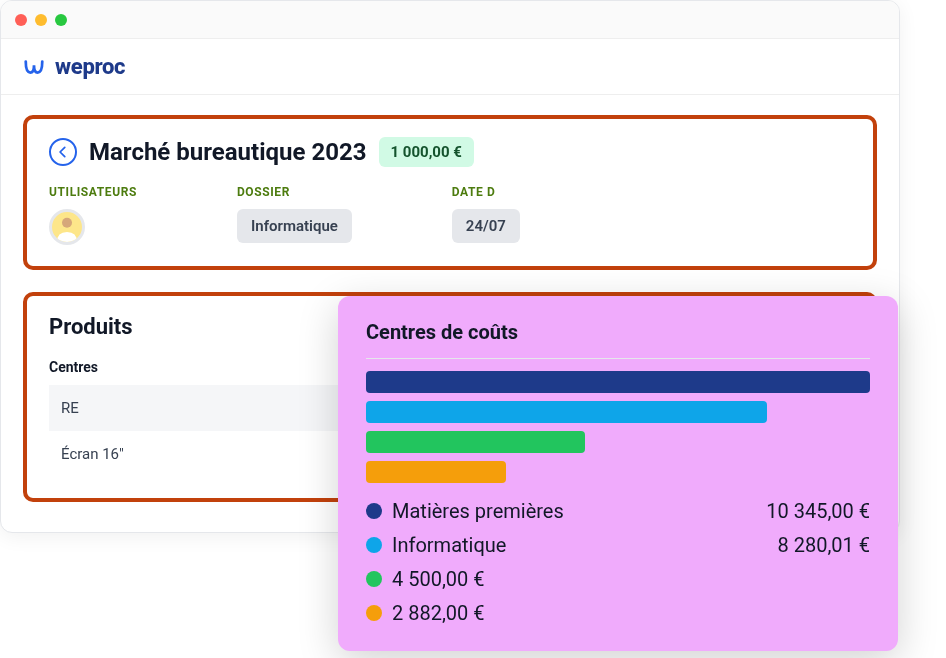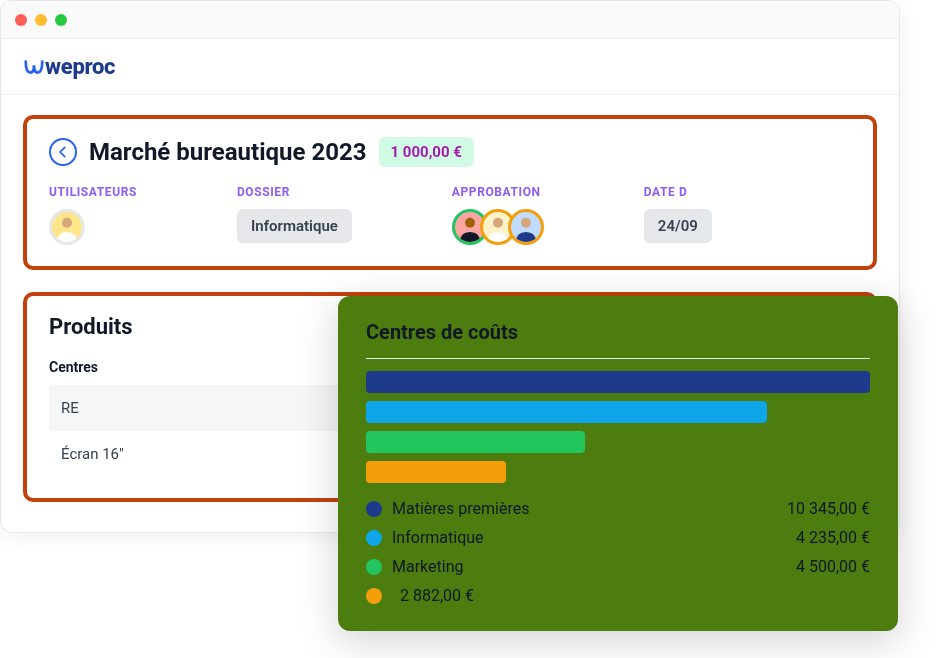--- a/index.html
+++ b/index.html
@@ -35,20 +35,21 @@
   .dot { width: 12px; height: 12px; border-radius: 50%; }
   .dot.red { background: #ff5f57; }
   .dot.yellow { background: #febc2e; }
   .dot.green { background: #28c840; }
 
   .brandbar {
     height: 56px;
     display: flex;
     align-items: center;
     padding: 0 22px;
+    gap: 10px;
     border-bottom: 1px solid #eee;
   }
   .logo {
     width: 22px; height: 22px;
     display: inline-flex; align-items: center; justify-content: center;
   }
   .logo svg { width: 22px; height: 22px; }
   .brand-text {
     font-size: 22px;
     font-weight: 800;
@@ -80,37 +81,37 @@
     cursor: pointer;
   }
   .back-btn svg { width: 14px; height: 14px; }
   .page-title {
     font-size: 24px;
     font-weight: 700;
     color: #111827;
   }
   .amount-badge {
     background: #d1fae5;
-    color: #a21caf;
+    color: #14532d;
     font-weight: 700;
     font-size: 15px;
     padding: 6px 12px;
     border-radius: 6px;
   }
 
   .meta-row {
     display: flex;
     gap: 100px;
   }
   .meta-col { display: flex; flex-direction: column; gap: 10px; }
   .meta-label {
     font-size: 12px;
     font-weight: 700;
     letter-spacing: 0.6px;
-    color: #8b5cf6;
+    color: #4d7c0f;
   }
   .tag {
     background: #e5e7eb;
     color: #374151;
     font-weight: 600;
     font-size: 15px;
     padding: 8px 14px;
     border-radius: 6px;
     display: inline-block;
     width: fit-content;
@@ -151,21 +152,21 @@
     color: #374151;
   }
   .table-row:nth-child(odd) { background: #f5f6f8; }
 
   
   .overlay-card {
     position: absolute;
     top: 296px;
     left: 338px;
     width: 560px;
-    background: #4d7c0f;
+    background: #f0abfc;
     border-radius: 12px;
     box-shadow: 0 10px 40px rgba(0,0,0,0.18);
     padding: 24px 28px 26px;
   }
   .overlay-title {
     font-size: 20px;
     font-weight: 700;
     color: #111827;
     margin-bottom: 14px;
   }
@@ -174,26 +175,26 @@
   .bar-track { width: 100%; }
   .bar {
     height: 22px;
     border-radius: 4px;
   }
   .legend { display: flex; flex-direction: column; gap: 10px; }
   .legend-row {
     display: flex;
     align-items: center;
     gap: 10px;
-    font-size: 16px;
+    font-size: 20px;
     color: #111827;
   }
   .swatch { width: 16px; height: 16px; border-radius: 50%; flex-shrink: 0; }
   .legend-label { flex: 1; }
-  .legend-value { font-variant-numeric: tabular-nums; margin-left: 8px; }
+  .legend-value { font-variant-numeric: tabular-nums; }
 </style>
 </head>
 <body>
 
 <div class="window">
   <div class="titlebar">
     <span class="dot red"></span>
     <span class="dot yellow"></span>
     <span class="dot green"></span>
   </div>
@@ -230,47 +231,24 @@
                 </svg>
             </span>
           </div>
         </div>
 
         <div class="meta-col">
           <span class="meta-label">DOSSIER</span>
           <span class="tag">Informatique</span>
         </div>
 
-        <div class="meta-col">
-          <span class="meta-label">APPROBATION</span>
-          <div class="avatar-row">
-            <span class="avatar" style="border-color:#22c55e;background:#fca5a5">
-              <svg viewBox="0 0 36 36">
-                  <circle cx="18" cy="13" r="6" fill="#a16207"></circle>
-                  <path d="M6 36 Q6 24 18 24 Q30 24 30 36 Z" fill="#111827"></path>
-                </svg>
-            </span>
-            <span class="avatar" style="border-color:#f59e0b;background:#fef3c7">
-              <svg viewBox="0 0 36 36">
-                  <circle cx="18" cy="13" r="6" fill="#d6a77a"></circle>
-                  <path d="M6 36 Q6 24 18 24 Q30 24 30 36 Z" fill="#fff"></path>
-                </svg>
-            </span>
-            <span class="avatar" style="border-color:#f59e0b;background:#bfdbfe">
-              <svg viewBox="0 0 36 36">
-                  <circle cx="18" cy="13" r="6" fill="#d6a77a"></circle>
-                  <path d="M6 36 Q6 24 18 24 Q30 24 30 36 Z" fill="#1e3a8a"></path>
-                </svg>
-            </span>
-          </div>
-        </div>
 
         <div class="meta-col">
           <span class="meta-label">DATE D</span>
-          <span class="tag">24/09</span>
+          <span class="tag">24/07</span>
         </div>
       </div>
     </div>
 
     <div class="card products-card">
       <div class="section-title">Produits</div>
       <div class="table-header">
         <div class="col-prod">Centres</div>
         <div class="col-ref">Ré</div>
       </div>
@@ -306,25 +284,24 @@
     </div>
   <div class="legend" id="legend">
       <div class="legend-row">
         <span class="swatch" style="background: rgb(30, 58, 138);"></span>
         <span class="legend-label">Matières premières</span>
         <span class="legend-value">10 345,00 €</span>
       </div>
       <div class="legend-row">
         <span class="swatch" style="background: rgb(14, 165, 233);"></span>
         <span class="legend-label">Informatique</span>
-        <span class="legend-value">4 235,00 €</span>
+        <span class="legend-value">8 280,01 €</span>
       </div>
       <div class="legend-row">
         <span class="swatch" style="background: rgb(34, 197, 94);"></span>
-        <span class="legend-label">Marketing</span>
         <span class="legend-value">4 500,00 €</span>
       </div>
       <div class="legend-row">
         <span class="swatch" style="background: rgb(245, 158, 11);"></span>
         <span class="legend-value">2 882,00 €</span>
       </div>
     </div>
 </div>
 
 </body></html>

